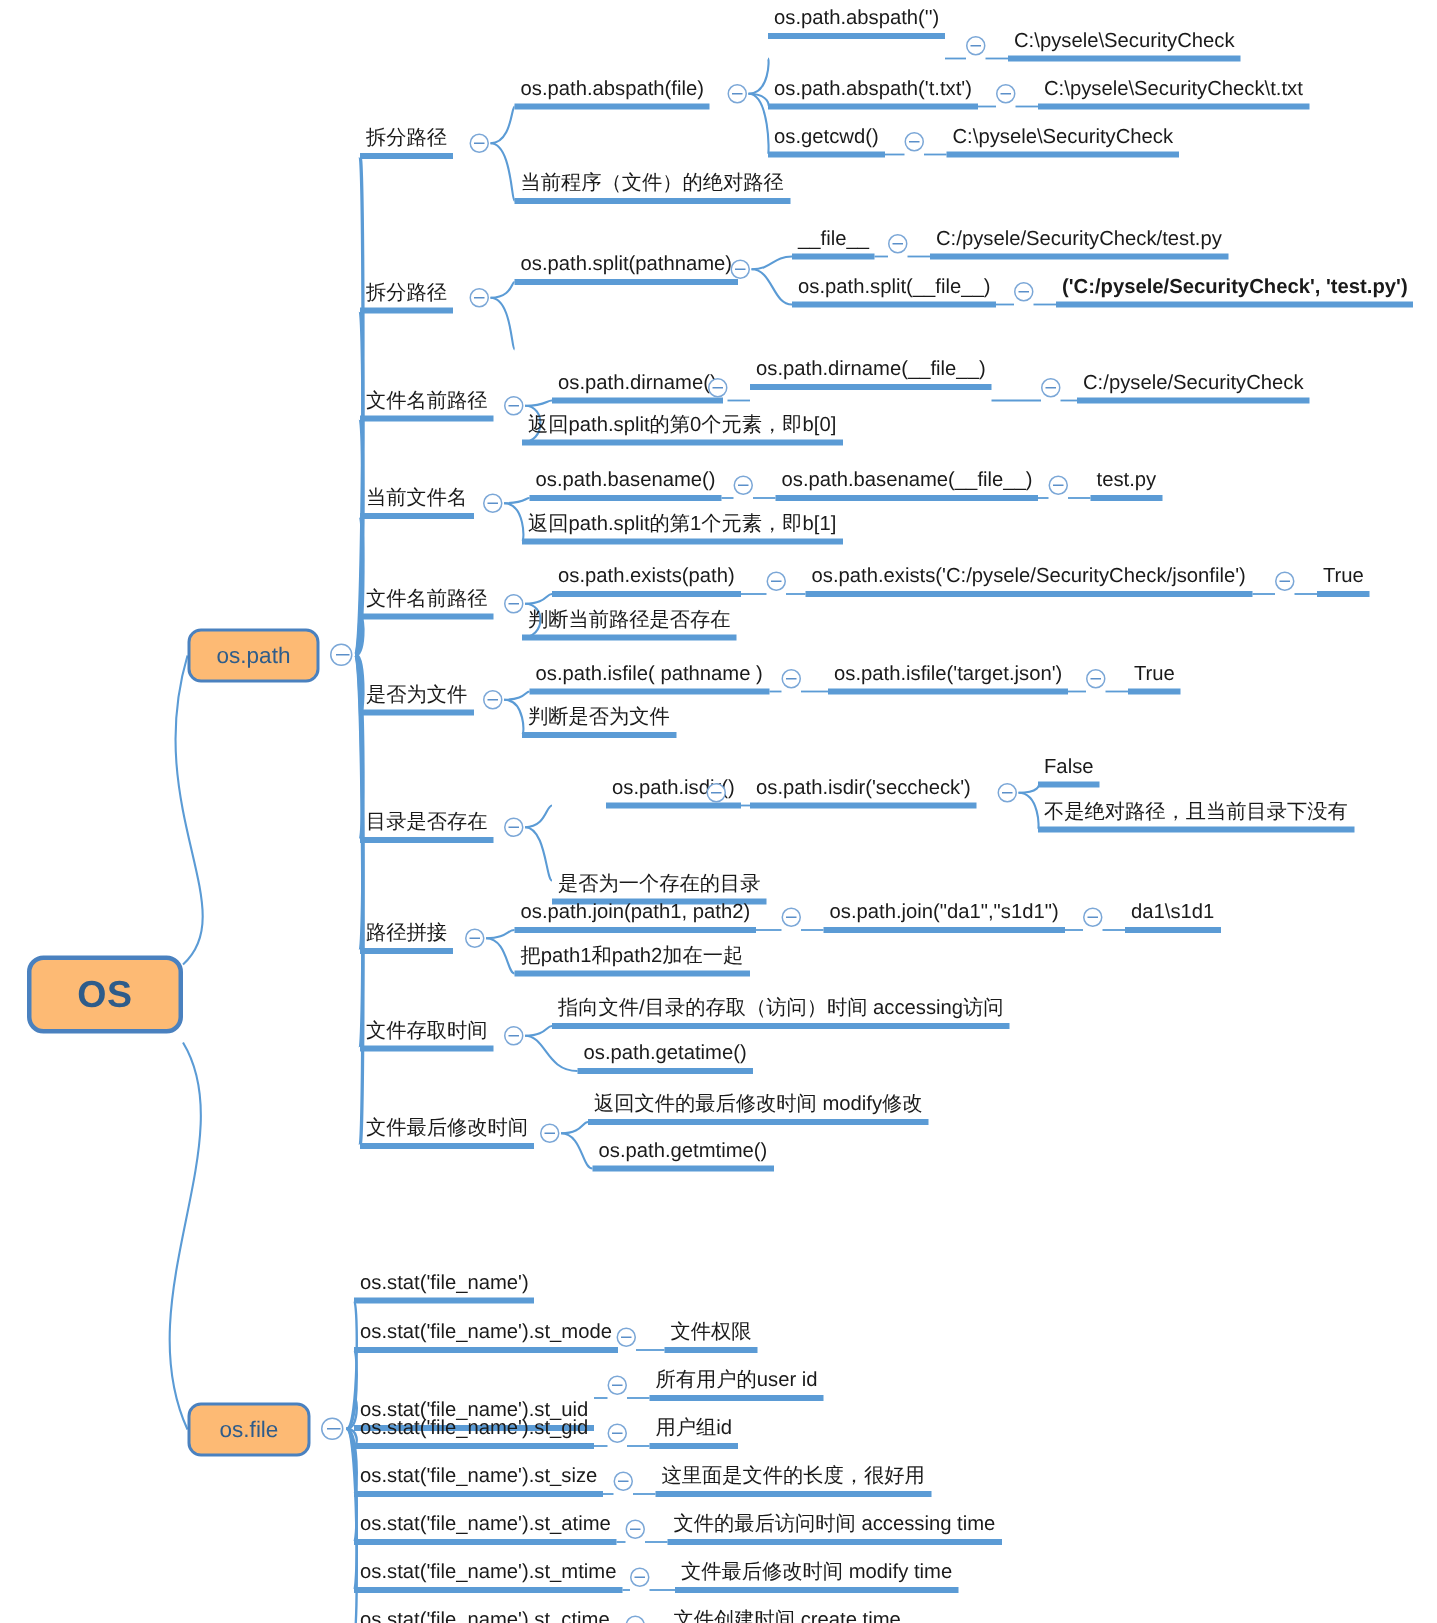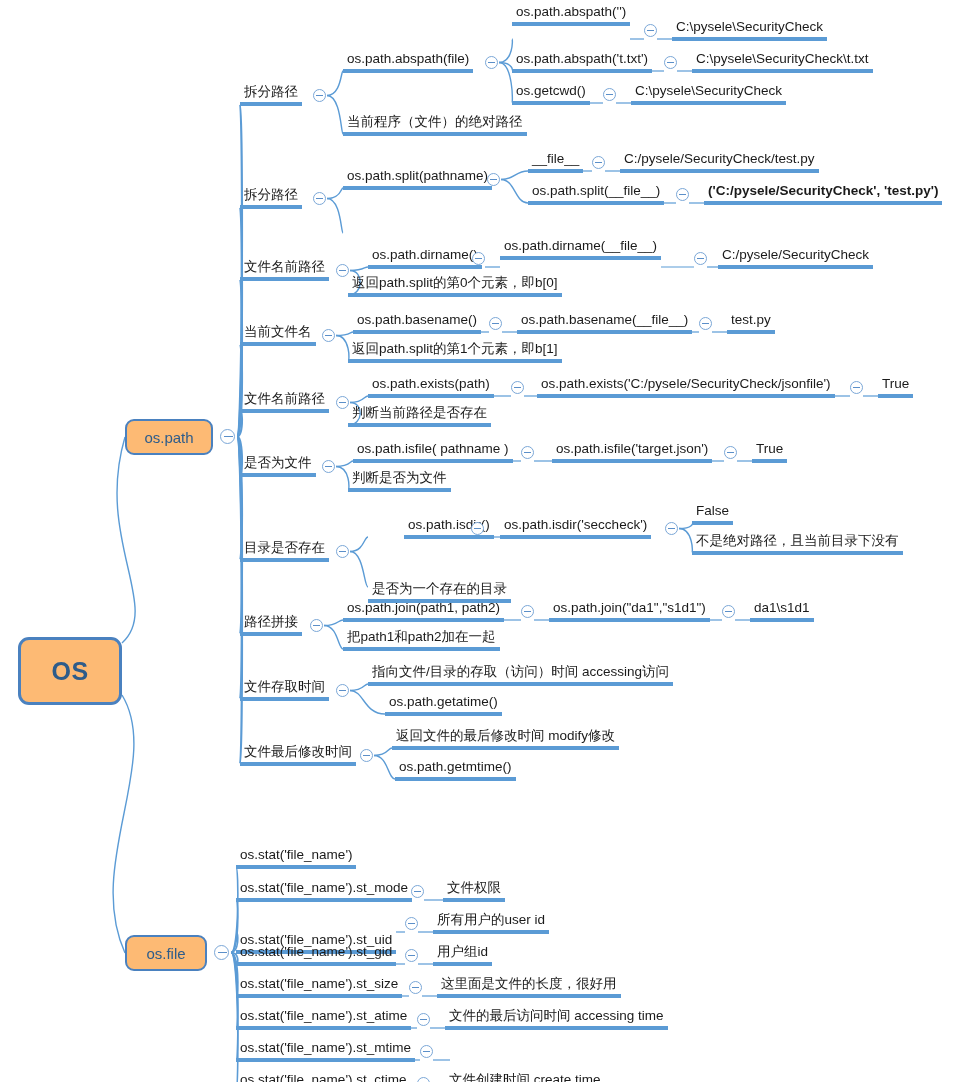--- a/index.html
+++ b/index.html
@@ -188,21 +188,21 @@
       <path d="M 402 996 L 409 996" fill="none" stroke="#5b9bd5" stroke-width="1.2"></path>
       <path d="M 422 996 L 437 996" fill="none" stroke="#5b9bd5" stroke-width="1.2"></path>
       <path d="M 411 1028 L 417 1028" fill="none" stroke="#5b9bd5" stroke-width="1.2"></path>
       <path d="M 430 1028 L 445 1028" fill="none" stroke="#5b9bd5" stroke-width="1.2"></path>
       <path d="M 415 1060 L 420 1060" fill="none" stroke="#5b9bd5" stroke-width="1.2"></path>
       <path d="M 433 1060 L 450 1060" fill="none" stroke="#5b9bd5" stroke-width="1.2"></path>
       <path d="M 410 1092 L 417 1092" fill="none" stroke="#5b9bd5" stroke-width="1.2"></path>
       <path d="M 430 1092 L 445 1092" fill="none" stroke="#5b9bd5" stroke-width="1.2"></path>
     </svg>
 
-  <div class="boxnode root" style="left:18px; top:637px; width:104px; height:68px;">
+  <div class="boxnode root" style="left:18px; top:637px; width:104px; height:52px;">
     <span>OS</span>
   </div>
 
   <div class="boxnode branch" style="left:125px; top:419px; width:88px; height:36px;">
     <span>os.path</span>
   </div>
   <div class="collapse big" style="left:220px; top:429px;"></div>
 
   <div class="boxnode branch" style="left:125px; top:935px; width:82px; height:36px;">
     <span>os.file</span>
@@ -469,20 +469,23 @@
   </div>
   <div class="collapse" style="left:417px; top:1013px;"></div>
   <div class="tnode cn" style="left:445px; top:1007px;">
     <span>文件的最后访问时间 accessing time</span>
   </div>
 
   <div class="tnode" style="left:236px; top:1039px;">
     <span>os.stat('file_name').st_mtime</span>
   </div>
   <div class="collapse" style="left:420px; top:1045px;"></div>
+  <div class="tnode cn" style="left:450px; top:1039px;">
+    <span>文件最后修改时间 modify time</span>
+  </div>
 
   <div class="tnode" style="left:236px; top:1071px;">
     <span>os.stat('file_name').st_ctime</span>
   </div>
   <div class="collapse" style="left:417px; top:1077px;"></div>
   <div class="tnode cn" style="left:445px; top:1071px;">
     <span>文件创建时间 create time</span>
   </div>
 
 </div>

